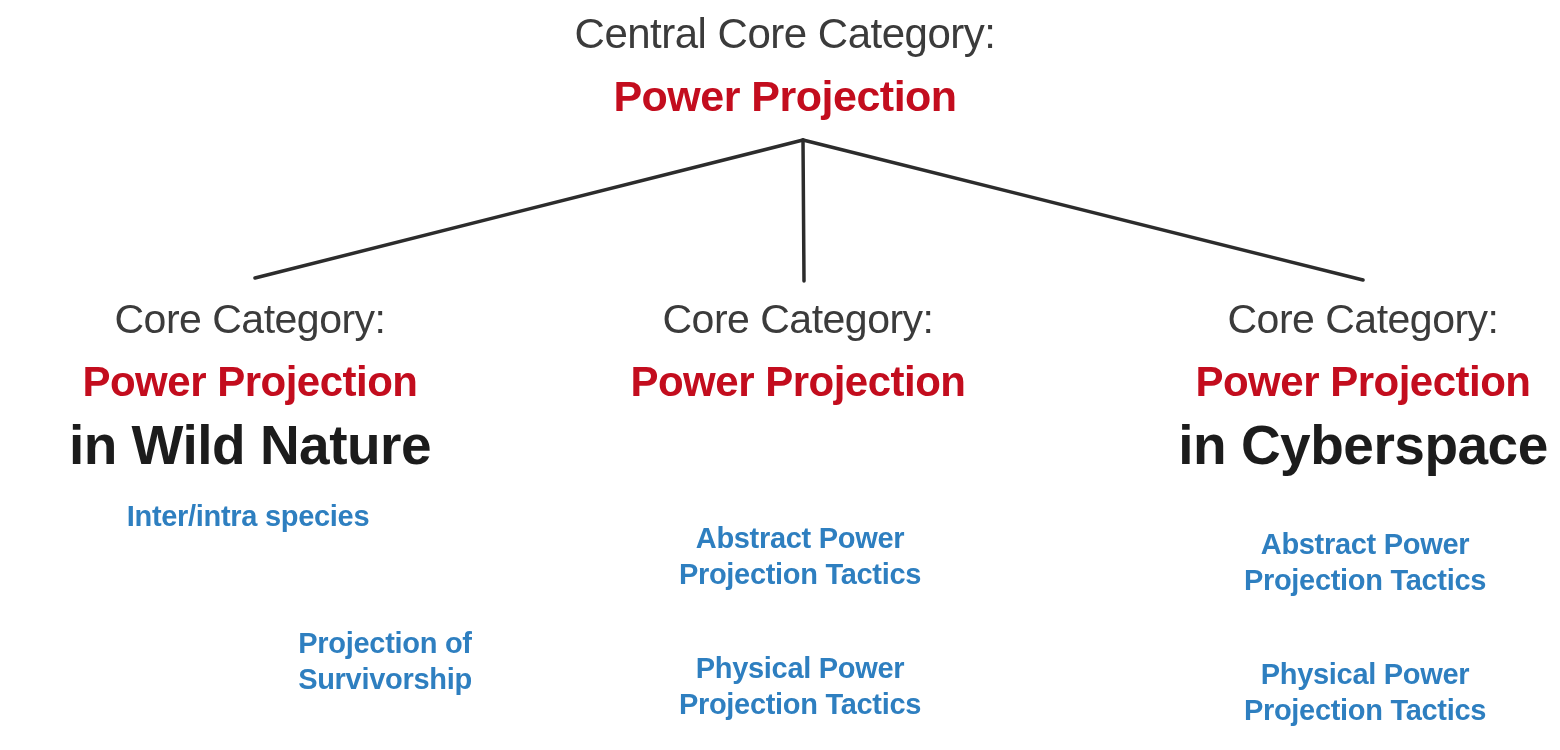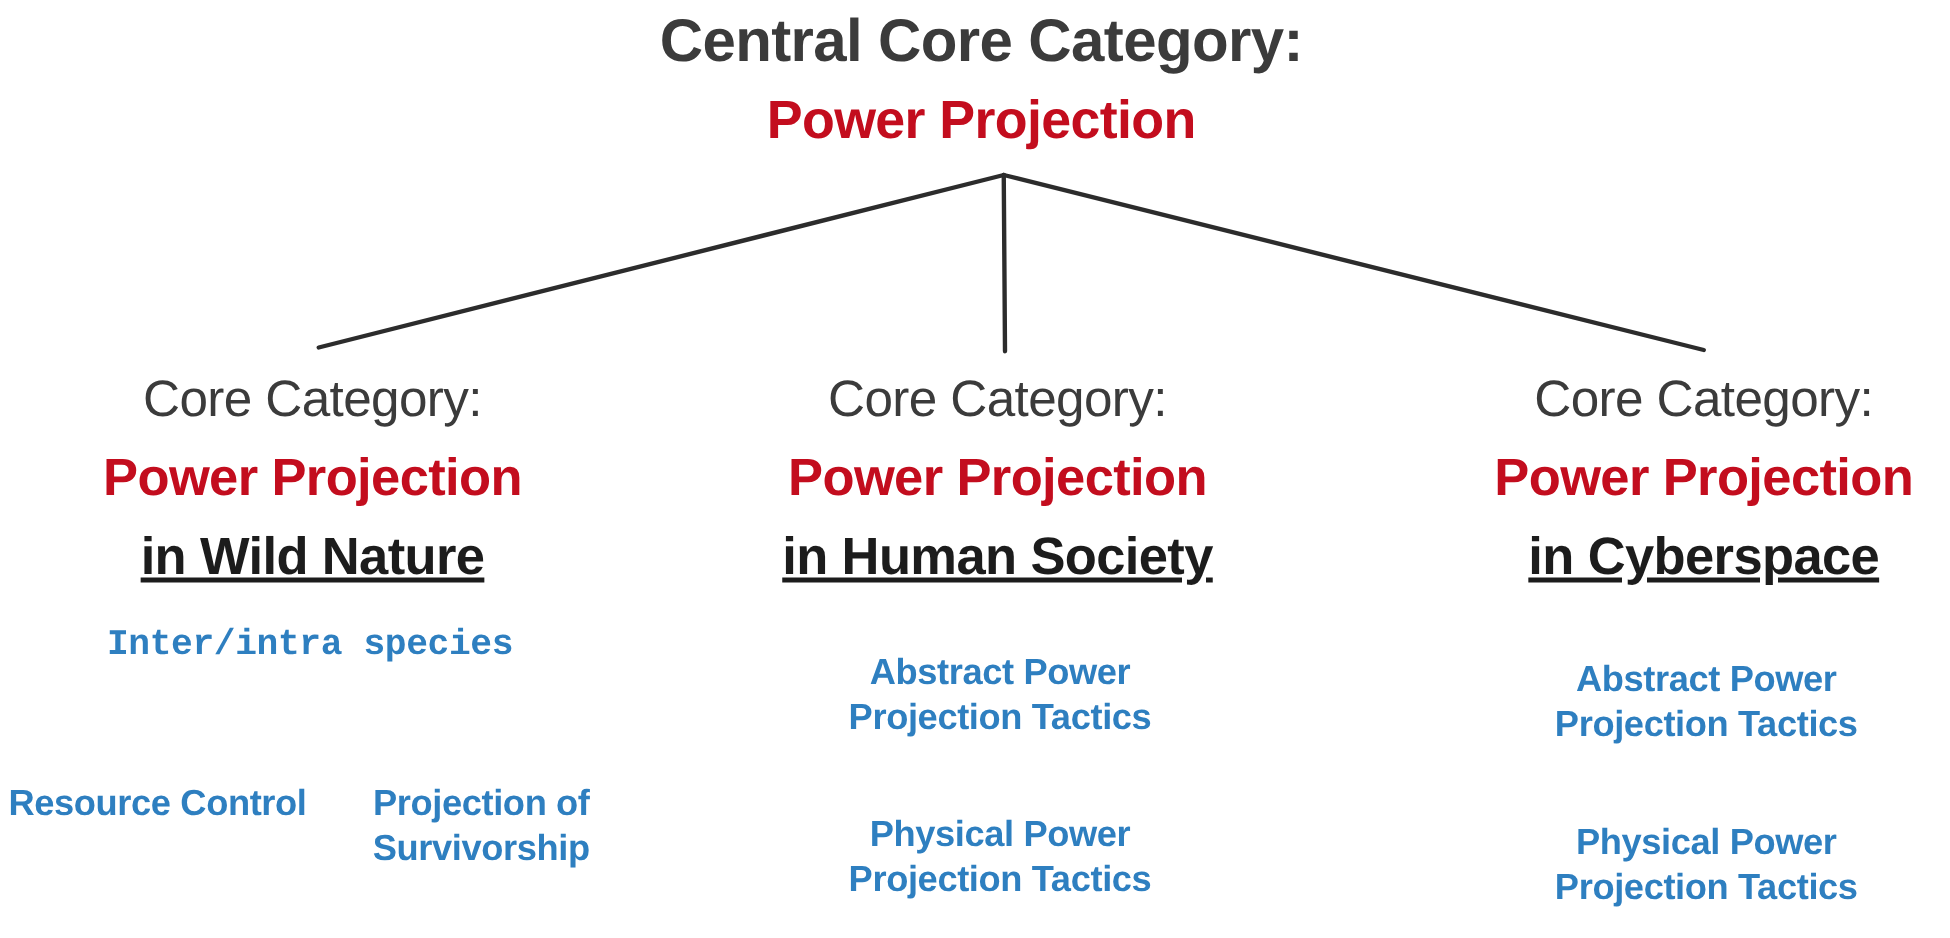--- a/index.html
+++ b/index.html
@@ -31,25 +31,25 @@
     stroke:var(--connector);
     stroke-width:3.5;
     stroke-linecap:round;
   }
   .central-block{
     position:absolute;
     left:485px;top:6px;width:600px;
     text-align:center;
   }
   .central-label{
-    font-size:48px;
+    font-size:42px;
     letter-spacing:-0.5px;
     color:var(--heading);
     line-height:56px;
-    font-weight:700;
+    font-weight:400;
   }
   .central-title{
     font-size:43px;
     letter-spacing:-0.5px;
     color:var(--emphasis-red);
     font-weight:700;
     line-height:52px;
     margin-top:8px;
   }
   .branch{
@@ -67,27 +67,26 @@
   }
   .branch-title{
     font-size:42px;
     letter-spacing:-0.5px;
     color:var(--emphasis-red);
     font-weight:700;
     line-height:52px;
     margin-top:11px;
   }
   .branch-subtitle{
-    font-size:42px;
+    font-size:55px;
     letter-spacing:-0.5px;
     color:var(--subtitle-black);
     font-weight:700;
     line-height:52px;
     margin-top:11px;
-    text-decoration:underline;
   }
   .blue-item{
     position:absolute;
     text-align:center;
     color:var(--item-blue);
     font-weight:700;
     font-size:29px;
     letter-spacing:-0.3px;
     line-height:36px;
   }
@@ -110,34 +109,32 @@
 
   <div class="branch" style="left:30px;">
     <div class="branch-label">Core Category:</div>
     <div class="branch-title">Power Projection</div>
     <div class="branch-subtitle">in Wild Nature</div>
   </div>
 
   <div class="branch" style="left:578px;">
     <div class="branch-label">Core Category:</div>
     <div class="branch-title">Power Projection</div>
-    <div class="branch-subtitle">in Human Society</div>
   </div>
 
   <div class="branch" style="left:1143px;">
     <div class="branch-label">Core Category:</div>
     <div class="branch-title">Power Projection</div>
     <div class="branch-subtitle">in Cyberspace</div>
   </div>
 
-  <div class="blue-item" style="left:58px;top:498px;width:380px;font-family:Liberation Mono, monospace;">
+  <div class="blue-item" style="left:58px;top:498px;width:380px;">
     <div>Inter/intra species</div>
   </div>
   <div class="blue-item" style="left:6px;top:625px;width:240px;">
-    <div>Resource Control</div>
   </div>
   <div class="blue-item" style="left:265px;top:625px;width:240px;">
     <div>Projection of</div>
     <div>Survivorship</div>
   </div>
 
   <div class="blue-item" style="left:610px;top:520px;width:380px;">
     <div>Abstract Power</div>
     <div>Projection Tactics</div>
   </div>

